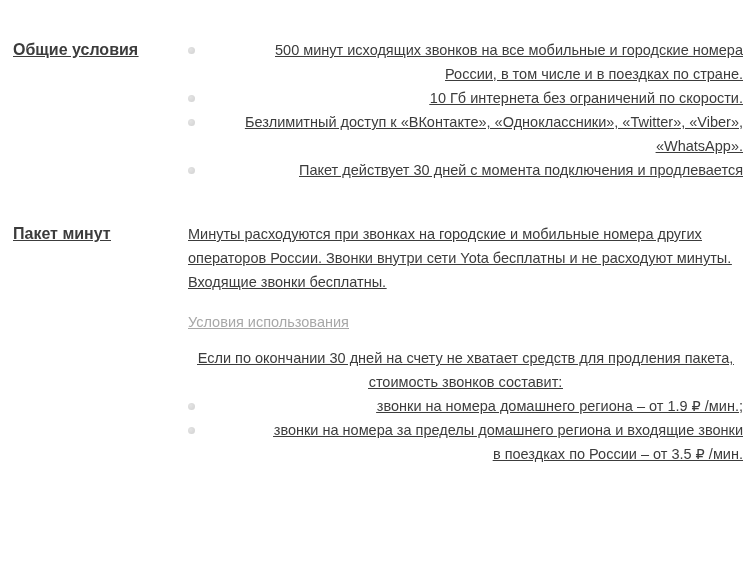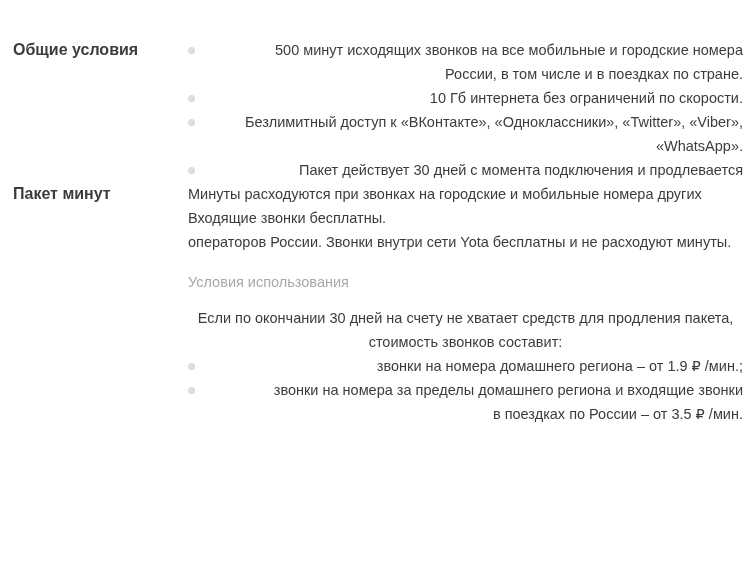--- a/index.html
+++ b/index.html
@@ -1,35 +1,35 @@
 <!DOCTYPE html>
 <html lang="ru" style="--background: #ffffff; --text-color: #3c3c3c; --muted-color: #a8a8a8; --bullet-color: #d2d2d2;"><head>
 <meta charset="utf-8">
 <style>
   :root{
     --background:#ffffff;
     --text-color:#3c3c3c;
     --muted-color:#a8a8a8;
     --bullet-color:#d2d2d2;
   }
-  *{box-sizing:border-box;}
+  *{box-sizing:border-box;text-decoration:underline;}
   html,body{margin:0;padding:0;background:var(--background);}
   .page{
     width:743px;
     height:586px;
     background:var(--background);
     padding:38px 0 0 13px;
     overflow:hidden;
     font-family:"Liberation Sans","DejaVu Sans",sans-serif;
     font-size:14.5px;
     line-height:24px;
     color:var(--text-color);
   }
   .section{display:flex;align-items:flex-start;}
-  .section + .section{}
+  .section + .section{margin-top:40px;}
   .section-label{
     flex:0 0 175px;
     margin:0;
     font-size:16px;
     font-weight:bold;
     line-height:24px;
     color:var(--text-color);
   }
   .section-content{flex:1;min-width:0;max-width:555px;}
   .line{white-space:nowrap;}
@@ -75,22 +75,22 @@
       </ul>
     </div>
   </section>
 
   <section class="section">
     <h2 class="section-label">Пакет минут</h2>
     <div class="section-content">
 
       <div class="para">
         <div class="line">Минуты расходуются при звонках на городские и мобильные номера других</div>
+        <div class="line">операторов России. Звонки внутри сети Yota бесплатны и не расходуют минуты.</div>
         <div class="line">Входящие звонки бесплатны.</div>
-        <div class="line">операторов России. Звонки внутри сети Yota бесплатны и не расходуют минуты.</div>
       </div>
 
       <div class="caption">Условия использования</div>
 
 
       <div class="para para-renew">
         <div class="line">Если по окончании 30 дней на счету не хватает средств для продления пакета,</div>
         <div class="line">стоимость звонков составит:</div>
       </div>
 

